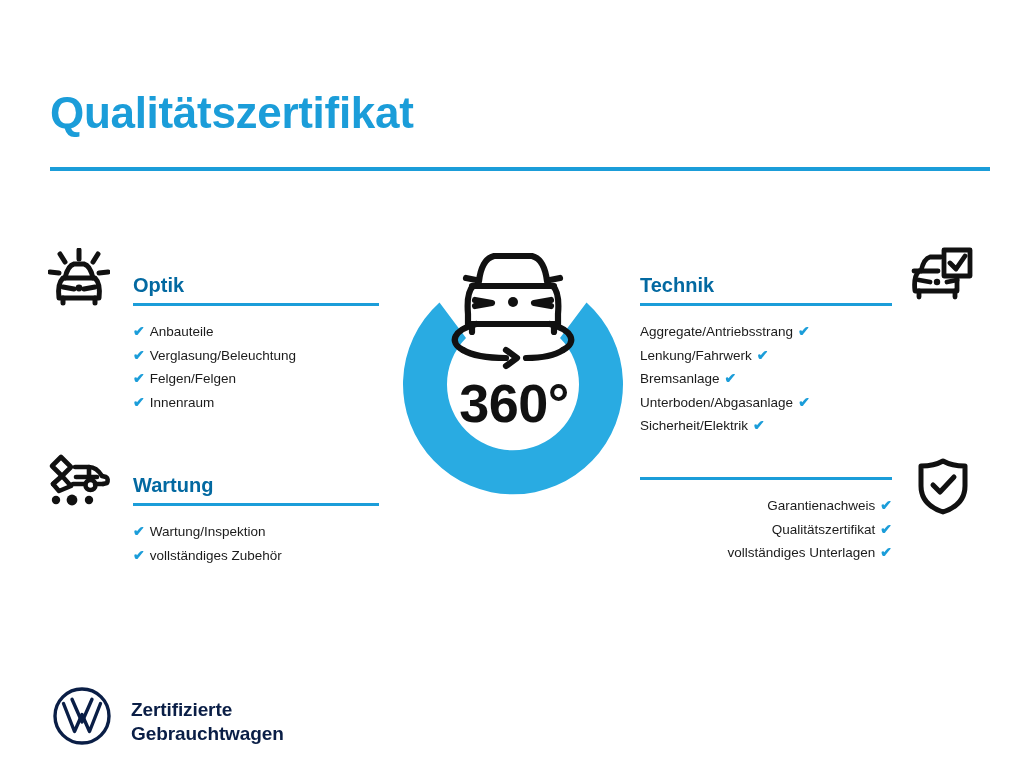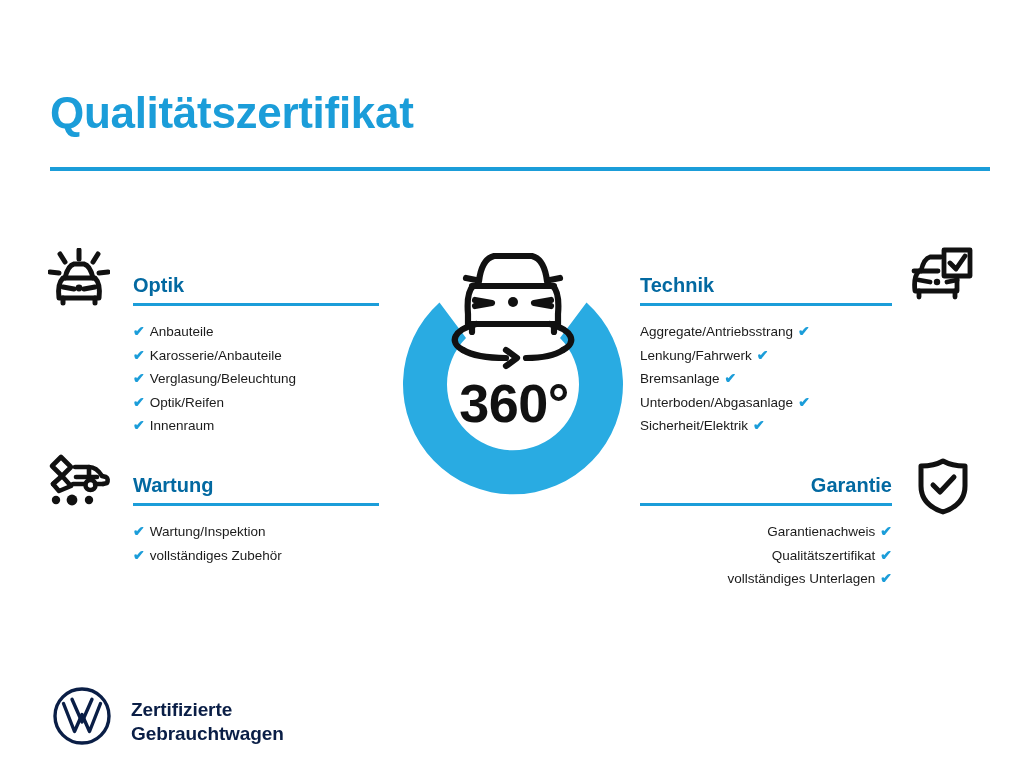--- a/index.html
+++ b/index.html
@@ -199,23 +199,22 @@
 
       <path d="M 15,50 L 15,55"></path>
       <path d="M 47,50 L 47,55"></path>
     </svg>
   </div>
   <div class="section sec-optik">
     <div class="sec-heading">Optik</div>
     <div class="sec-rule"></div>
     <ul class="sec-list">
       <li><span class="check">✔</span><span>Anbauteile</span></li>
-      <li><span class="check">✔</span><span>Karosserie/Anbauteile</span></li>
       <li><span class="check">✔</span><span>Verglasung/Beleuchtung</span></li>
-      <li><span class="check">✔</span><span>Optik/Reifen</span></li>
+      <li><span class="check">✔</span><span>Felgen/Felgen</span></li>
       <li><span class="check">✔</span><span>Innenraum</span></li>
     </ul>
   </div>
 
   <div class="sec-icon icon-wartung">
     <svg width="66" height="54" viewBox="0 0 66 54" fill="none" stroke="#111111" stroke-width="4.6" stroke-linecap="round" stroke-linejoin="round">
 
       <path d="M 7,13 L 16,4 L 26,14 L 17,23 Z"></path>
       <path d="M 17,23 L 26,33 L 14,38 L 8,31 Z"></path>
       <path d="M 8,31 L 17,23"></path>
@@ -269,21 +268,20 @@
     </ul>
   </div>
 
   <div class="sec-icon icon-garantie">
     <svg width="54" height="58" viewBox="0 0 54 58" fill="none" stroke="#111111" stroke-width="5" stroke-linecap="round" stroke-linejoin="round">
       <path d="M 27,4 C 20,8 12,9 5,9 L 5,29 C 5,43 15,51 27,55 C 39,51 49,43 49,29 L 49,9 C 42,9 34,8 27,4 Z"></path>
       <path d="M 17,28 L 24,35 L 38,20"></path>
     </svg>
   </div>
   <div class="section sec-garantie">
-    <div class="sec-heading">Garantie</div>
     <div class="sec-rule"></div>
     <ul class="sec-list">
       <li><span>Garantienachweis</span><span class="check">✔</span></li>
       <li><span>Qualitätszertifikat</span><span class="check">✔</span></li>
       <li><span>vollständiges Unterlagen</span><span class="check">✔</span></li>
     </ul>
   </div>
 
   <div class="footer-logo">
     <svg width="60" height="60" viewBox="0 0 60 60">

